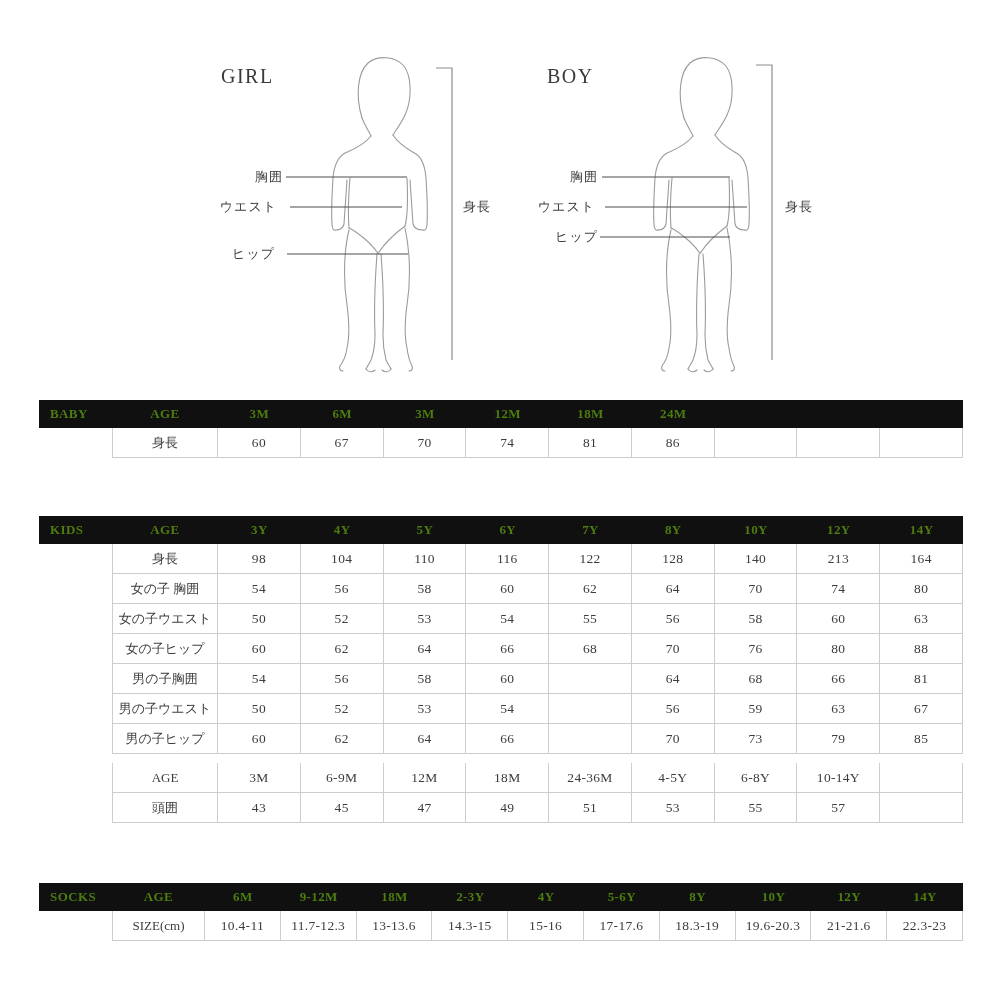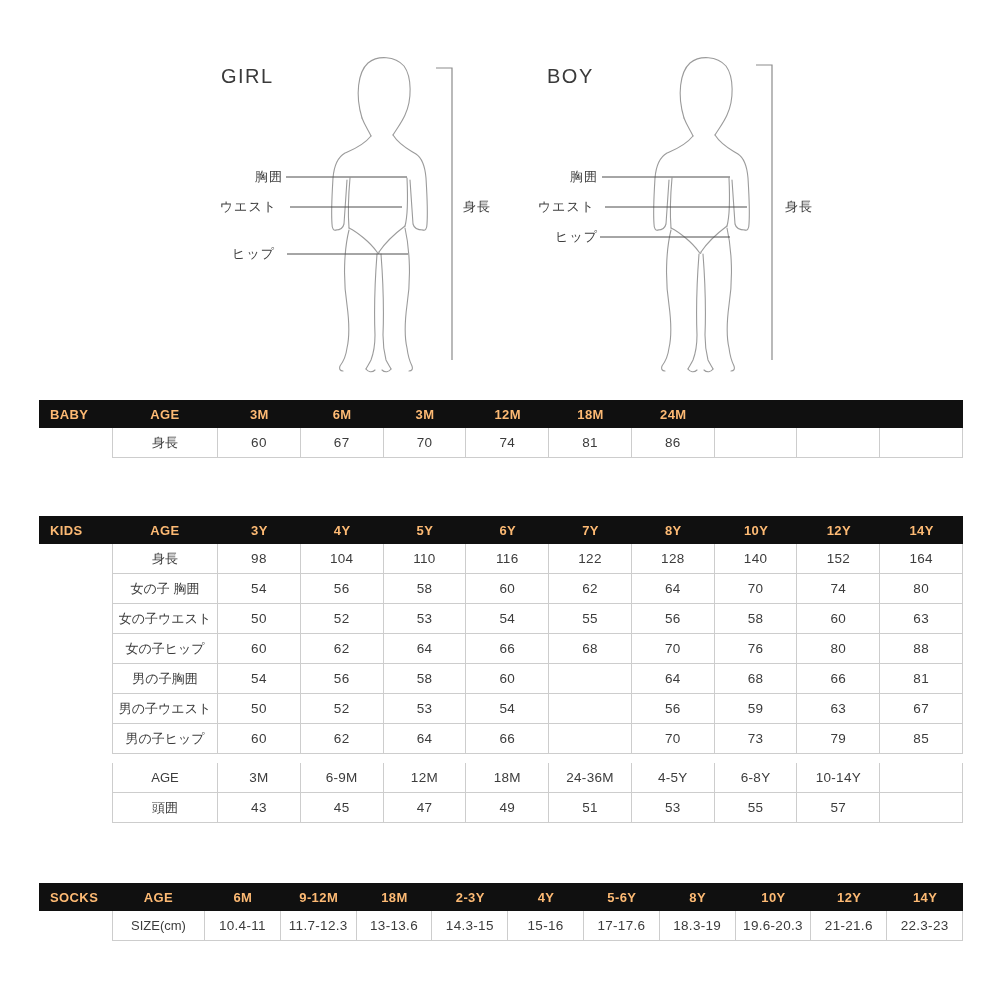--- a/index.html
+++ b/index.html
@@ -1,30 +1,30 @@
 <!DOCTYPE html>
 <html><head>
 <meta charset="utf-8">
 <style>
   html,body{margin:0;padding:0;background:#ffffff;}
   #page{position:relative;width:1000px;height:1000px;background:#ffffff;overflow:hidden;
-        font-family:Liberation Sans, sans-serif;color:#3c3c3c;}
+        font-family:Liberation Serif, serif;color:#3c3c3c;}
   
   .diagram-svg{position:absolute;top:45px;}
   #diagram-girl{left:193px;}
   #diagram-boy{left:515px;}
   .fig-stroke{fill:none;stroke:#9b9b9b;stroke-width:1.1;stroke-linecap:round;}
   .measure-line{stroke:#4d4d4d;stroke-width:1;}
   .bracket{fill:none;stroke:#8c8c8c;stroke-width:1.2;}
   .jp-label{font-size:13px;fill:#3d3d3d;letter-spacing:1px;}
   .diag-title{font-size:20px;fill:#3a3a3a;font-weight:500;letter-spacing:1.5px;}
   
   .size-table{position:absolute;left:39px;width:924px;}
   #table-baby{top:400px;} #table-kids{top:516px;} #table-hat{top:763px;} #table-socks{top:883px;}
-  .bar{height:28px;background:#101010;display:flex;align-items:center;color:#fdba74;
+  .bar{height:28px;background:#101010;display:flex;align-items:center;color:#4d7c0f;
        font-weight:bold;font-size:13px;letter-spacing:0.4px;}
   .bar-section{width:73px;padding-left:11px;box-sizing:border-box;}
   .bar-label-head{width:106px;text-align:center;}
   .bar-col{flex:1;text-align:center;}
   .tbody{margin-left:73px;}
   .trow{display:flex;height:30px;border-bottom:1px solid #cdcdcd;box-sizing:border-box;}
   .row-label{width:106px;border-left:1px solid #cdcdcd;border-right:1px solid #cdcdcd;
              display:flex;align-items:center;justify-content:center;font-size:13px;box-sizing:border-box;}
   .cell{flex:1;border-right:1px solid #cdcdcd;display:flex;align-items:center;justify-content:center;
         font-size:13.5px;letter-spacing:0.3px;box-sizing:border-box;}
@@ -129,21 +129,21 @@
         <div class="tbody">
           <div class="trow">
             <div class="row-label">身長</div>
             <div class="cell">98</div>
             <div class="cell">104</div>
             <div class="cell">110</div>
             <div class="cell">116</div>
             <div class="cell">122</div>
             <div class="cell">128</div>
             <div class="cell">140</div>
-            <div class="cell">152</div>
+            <div class="cell">213</div>
             <div class="cell">164</div>
           </div>
           <div class="trow">
             <div class="row-label">女の子 胸囲</div>
             <div class="cell">54</div>
             <div class="cell">56</div>
             <div class="cell">58</div>
             <div class="cell">60</div>
             <div class="cell">62</div>
             <div class="cell">64</div>

